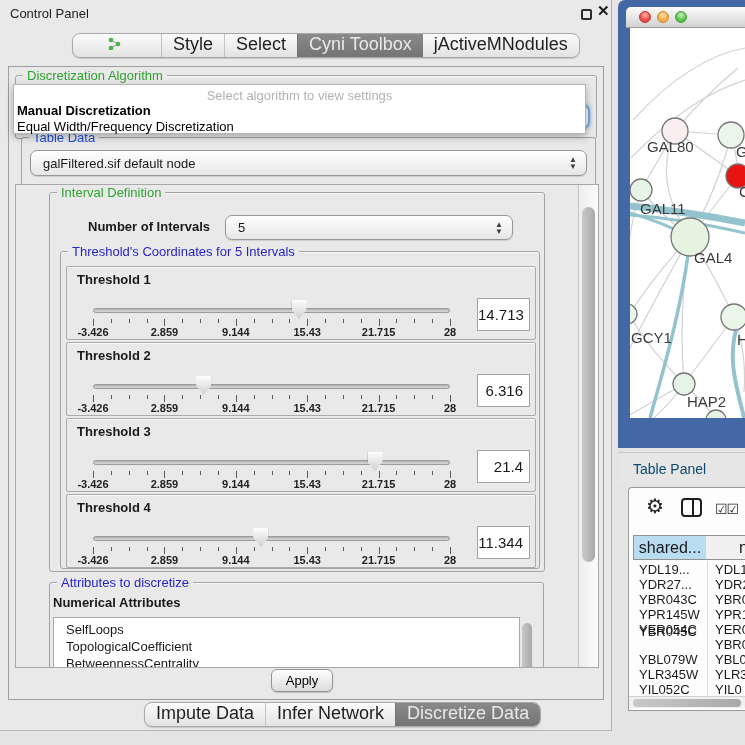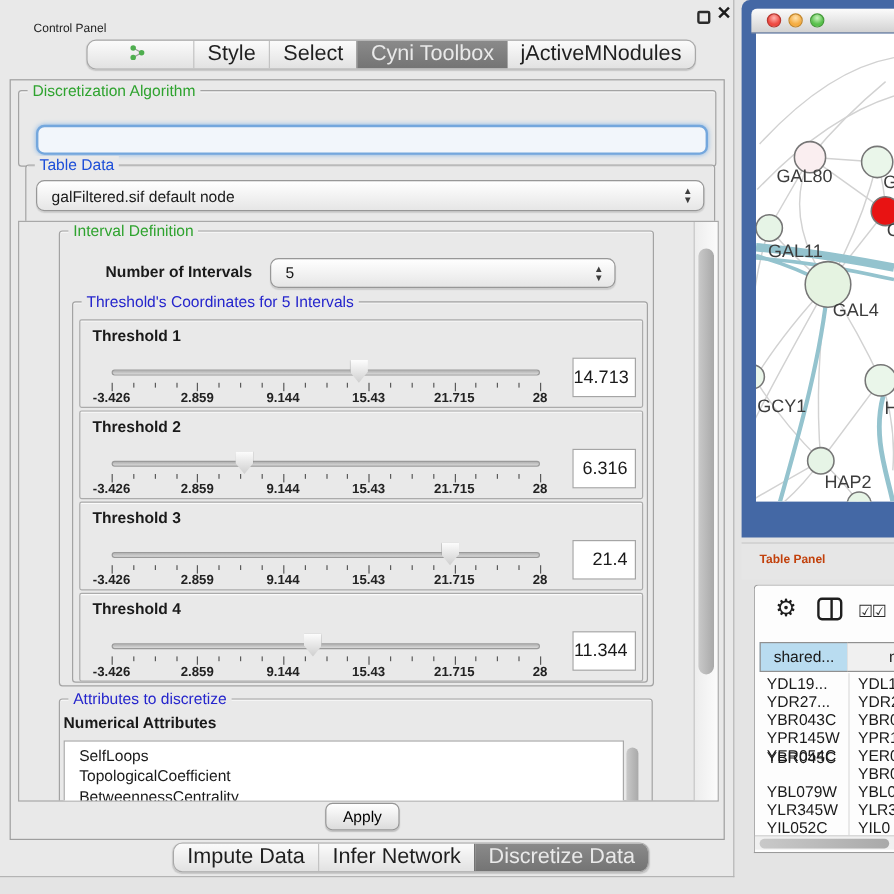--- a/index.html
+++ b/index.html
@@ -4,21 +4,21 @@
 <style>
   * { margin:0; padding:0; box-sizing:border-box; }
   html,body { width:745px; height:745px; overflow:hidden; background:#e8e8e8;
     font-family:"Liberation Sans", sans-serif; color:#1a1a1a; }
   .abs { position:absolute; }
   #root { position:relative; width:745px; height:745px; background:#e4e4e4; }
 
   
   .cp { left:0; top:0; width:612px; height:731px; background:#e9e9e9;
         border-right:1px solid #b4b4b4; border-bottom:1px solid #b4b4b4; }
-  .cp-title { left:10px; top:19px; font-size:10px; color:#222;margin-left:18px; }
+  .cp-title { left:10px; top:6px; font-size:13px; color:#222; }
   .float-btn { left:581px; top:9px; width:11px; height:11px; border:2px solid #2b2b2b; border-radius:2px; }
   .close-btn { left:597px; top:2px; font-size:15px; font-weight:bold; color:#1b1b1b; }
 
   .tabbar { display:flex; height:25px; border:1px solid #a8a8a8; border-radius:8px;
             overflow:hidden; background:linear-gradient(#fbfbfb,#e2e2e2);
             box-shadow:0 1px 1px rgba(0,0,0,.15); }
   .tab { display:flex; align-items:center; padding:0 11px; font-size:18px; color:#1f1f1f;
          border-left:1px solid #c3c3c3; white-space:nowrap; cursor:default;flex-direction:column; }
   .tab:first-child { border-left:none; }
   .tab.sel { background:linear-gradient(#8a8a8a,#747474); color:#e9e9e9; border-left-color:#747474; }
@@ -88,28 +88,28 @@
 
   
   .netwin { left:618px; top:0; width:127px; height:448px; background:#4468a5; border-radius:7px 0 0 0; }
   .mac-titlebar { left:8px; top:7px; width:119px; height:21px; border-radius:5px 0 0 0;
                   background:linear-gradient(#fcfcfc,#d2d2d2); border-bottom:1px solid #9b9b9b; }
   .light { position:absolute; top:4px; width:12px; height:12px; border-radius:50%; }
   .canvas { left:12px; top:28px; width:115px; height:390px; background:#fff; }
 
   .tp-bar { left:618px; top:452px; width:127px; height:31px; background:#e6e6e6;
             border-top:1px solid #c9c9c9; }
-  .tp-title { left:15px; top:8px; font-size:10px; color:#c2410c;font-weight:bold; }
+  .tp-title { left:15px; top:8px; font-size:14px; color:#0c4a6e; }
   .tablebox { left:628px; top:487px; width:117px; height:224px; background:#fdfdfd;
               border:1px solid #9a9a9a; border-right:none; border-radius:4px 0 0 0; overflow:hidden; }
   .gear { position:absolute; font-size:20px; color:#1e1e1e; }
   .spliticon { position:absolute; width:21px; height:19px; border:2px solid #1e1e1e; border-radius:4px; }
   .spliticon:before { content:""; position:absolute; left:50%; top:0; bottom:0; width:2px; background:#1e1e1e; }
   .checks { position:absolute; font-size:14px; color:#2a2a2a; letter-spacing:-1px; }
-  .hcell { position:absolute; top:47px; height:25px; border:1px solid #909090; font-size:13px;
+  .hcell { position:absolute; top:47px; height:25px; border:1px solid #909090; font-size:16px;
            display:flex; align-items:center; }
   .cell-line { position:absolute; width:1px; background:#dcdcdc; }
   .tcell { position:absolute; font-size:13px; white-space:nowrap; }
   .htrack { position:absolute; left:0; right:0; bottom:2px; height:12px; background:#f0f0f0;
             border-top:1px solid #d2d2d2; }
 </style>
 </head>
 <body>
 
 <div id="root">
@@ -334,20 +334,25 @@
         </div>
         <div class="tab">
           <span>Infer Network</span>
         </div>
         <div class="tab sel">
           <span>Discretize Data</span>
         </div>
       </div>
   </div>
 
+  <div class="abs popup">
+    <div class="prompt">Select algorithm to view settings</div>
+    <div class="item b" style="top:18px;">Manual Discretization</div>
+    <div class="item" style="top:34px;">Equal Width/Frequency Discretization</div>
+  </div>
 
   <div class="abs netwin">
     <div class="abs mac-titlebar">
       <div class="light" style="left:13px; background:radial-gradient(circle at 50% 30%, #ffb3ae, #ee4a42 60%); border:1px solid #b8362f;"></div>
       <div class="light" style="left:31px; background:radial-gradient(circle at 50% 30%, #ffe2ad, #f4ad43 60%); border:1px solid #c4872a;"></div>
       <div class="light" style="left:49px; background:radial-gradient(circle at 50% 30%, #c9f3bd, #59c14d 60%); border:1px solid #449a39;"></div>
     </div>
     <div class="abs canvas">
       <svg id="net-svg" width="115" height="390" viewBox="630 28 115 390" xmlns="http://www.w3.org/2000/svg">
           <path d="M675,131 Q652,182 690,237" fill="none" stroke="#d2d2d2" stroke-width="1.2"></path>

